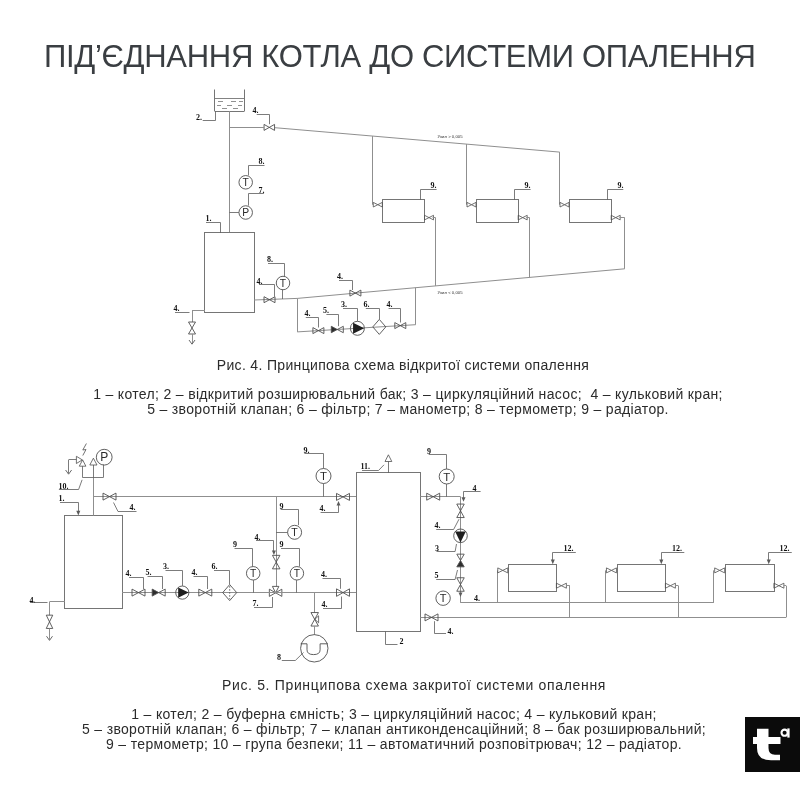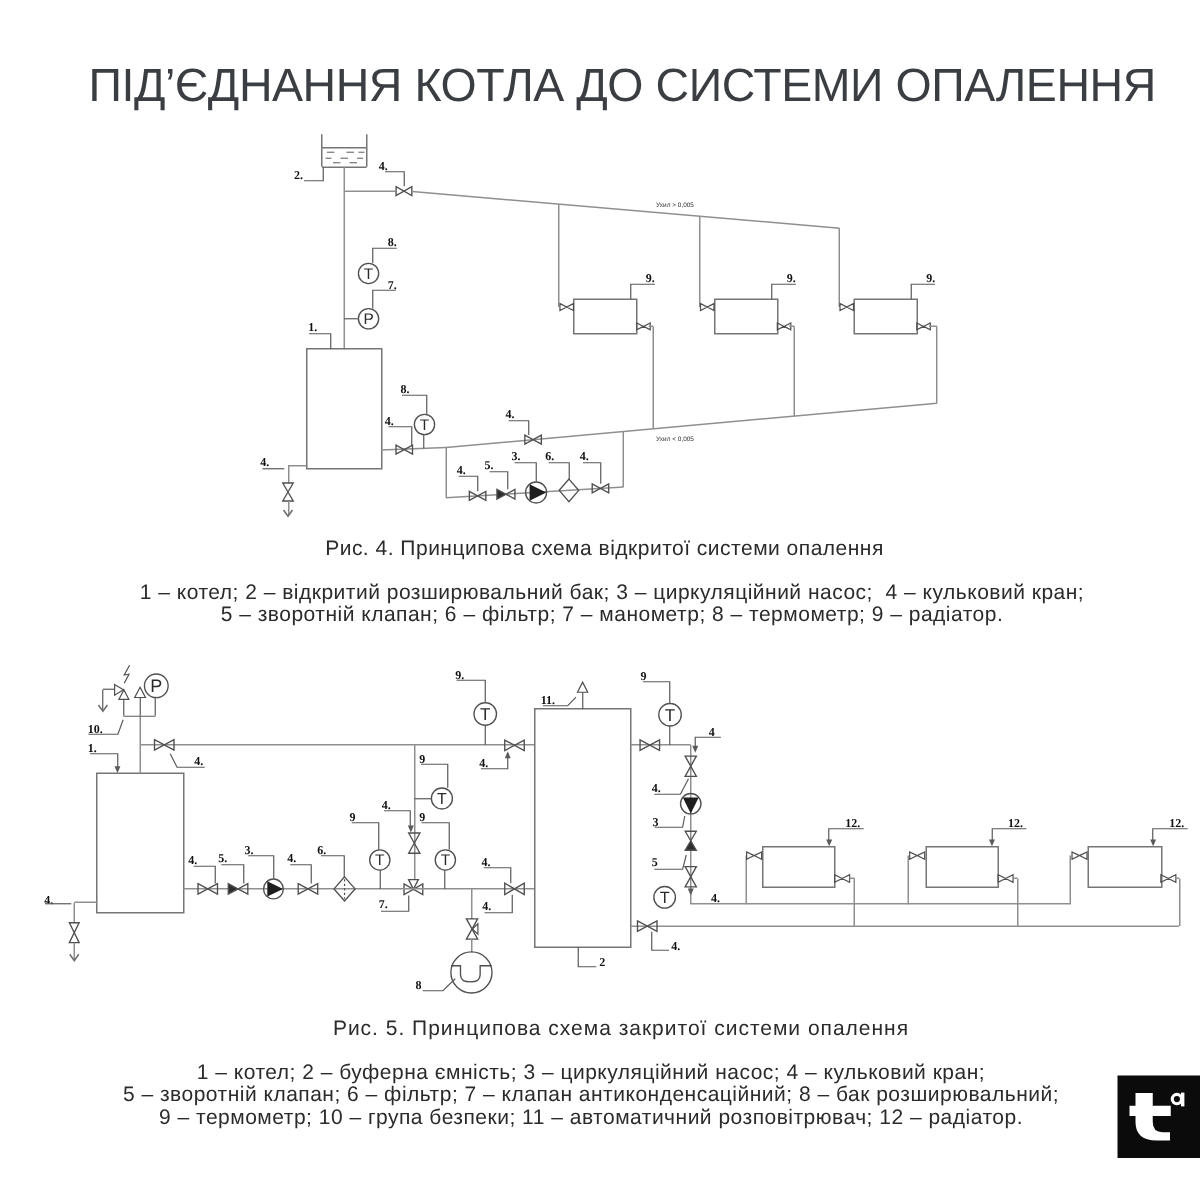--- a/index.html
+++ b/index.html
@@ -1,17 +1,17 @@
 <!DOCTYPE html>
 <html><head><meta charset="utf-8">
 <style>
   html,body { margin:0; padding:0; }
   body { width:800px; height:800px; position:relative; background:#ffffff; overflow:hidden;
          font-family:"Liberation Sans", sans-serif; }
-  .title { position:absolute; left:59px; top:39px; font-size:31px; letter-spacing:-0.3px; color:#3a3e42; white-space:nowrap; }
+  .title { position:absolute; left:44px; top:39px; font-size:31px; letter-spacing:-0.3px; color:#3a3e42; white-space:nowrap; }
   .cap   { position:absolute; left:0; width:800px; text-align:center; font-size:14px; letter-spacing:0.33px; color:#2b2b2b; }
   .leg   { position:absolute; left:0; width:800px; text-align:center; font-size:14px; letter-spacing:0.33px; color:#2b2b2b; line-height:15.2px; }
   svg.d  { position:absolute; left:0; top:0; }
   .logo  { position:absolute; left:745px; top:717px; width:55px; height:54.5px; background:#0b0b0b; }
 </style></head>
 <body>
 <div class="title">ПІД’ЄДНАННЯ КОТЛА ДО СИСТЕМИ ОПАЛЕННЯ</div>
 <svg class="d" width="800" height="800" viewBox="0 0 800 800">
 <line x1="214.5" y1="89.5" x2="214.5" y2="111.2" stroke="#757575" stroke-width="1.0"></line>
 <line x1="244.5" y1="89.5" x2="244.5" y2="111.2" stroke="#757575" stroke-width="1.0"></line>

